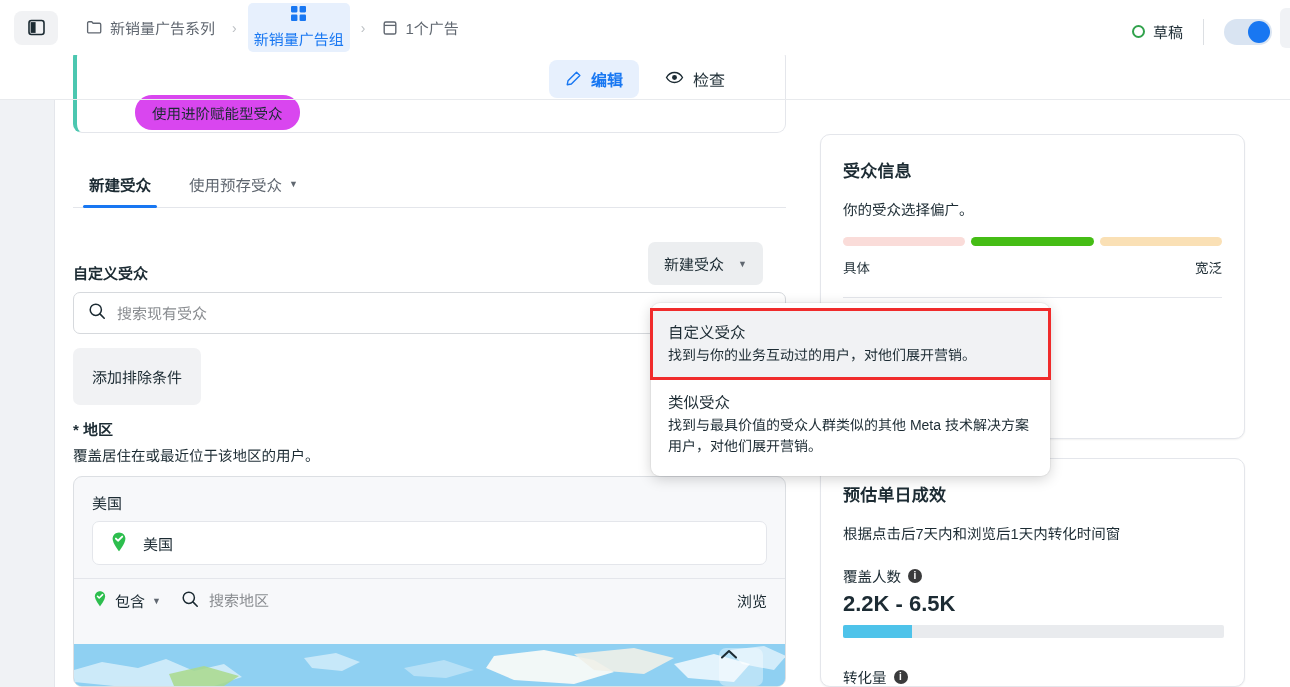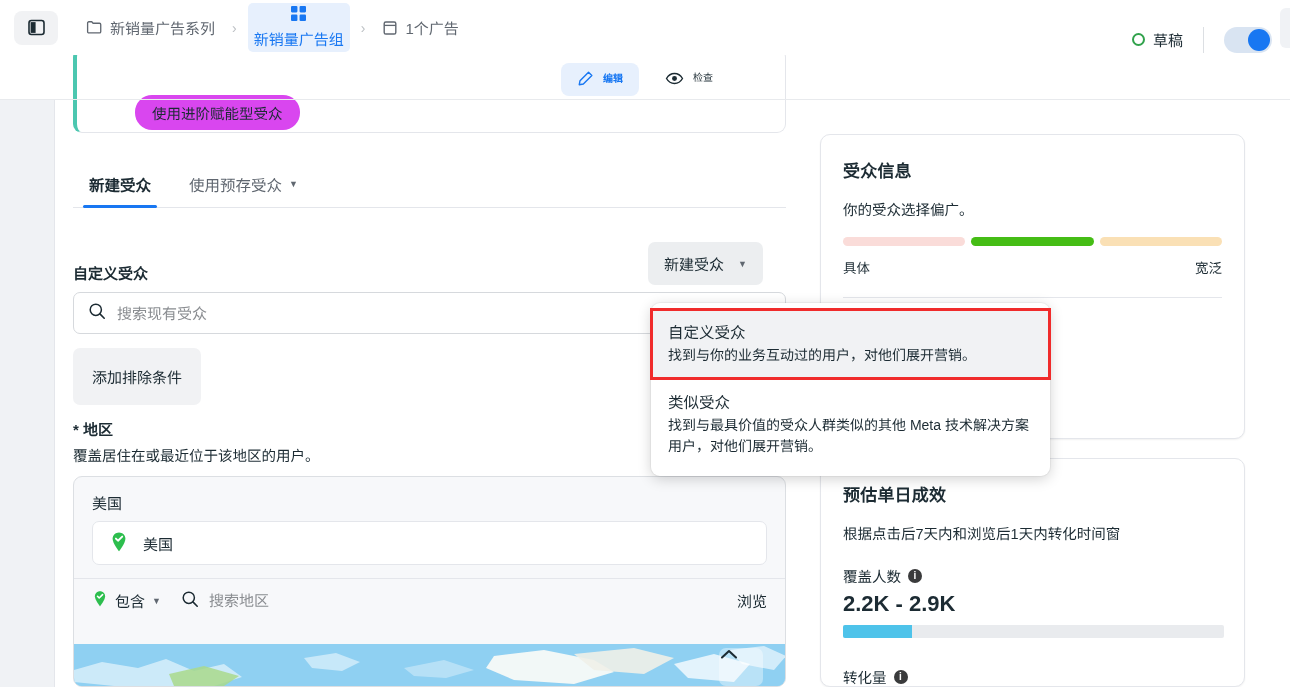--- a/index.html
+++ b/index.html
@@ -36,21 +36,21 @@
     padding: 3px 6px; border-radius: 5px; cursor: pointer;
     color: #606770; white-space: nowrap;
   }
   .crumb.active { color: #1877f2; background: #e7f0fd; flex-direction: column; }
   .crumb-sep {
     color: #bcc0c4; font-size: 14px; padding: 0 11px; user-select: none;
   }
   .crumb .ico { display: flex; align-items: center; }
 
   .topbar-right {
-    position: absolute; right: 18px; top: 12px; height: 55px;
+    position: absolute; right: 18px; top: 4px; height: 55px;
     display: flex; align-items: center; gap: 4px;
   }
   .status-chip {
     display: flex; align-items: center; gap: 8px; font-size: 15px;
     color: #1c2b33; padding-right: 16px;
   }
   .status-ring {
     width: 13px; height: 13px; border-radius: 50%;
     border: 2px solid #31a24c; box-sizing: border-box;
   }
@@ -68,22 +68,22 @@
     background: #f0f2f5; border-radius: 6px 0 0 6px;
   }
 
   
   .actionbar {
     position: absolute; top: 57px; left: 0; width: 1290px; height: 44px;
     display: flex; align-items: center; justify-content: center; gap: 10px;
     z-index: 38; background: transparent;
   }
   .act-btn {
-    display: flex; align-items: flex-start; gap: 9px;
-    padding: 7px 16px; border-radius: 8px; font-size: 10px;
+    display: flex; align-items: flex-end; gap: 9px;
+    padding: 7px 16px; border-radius: 8px; font-size: 16px;
     cursor: pointer; color: #1c2b33; background: transparent; border: none;
     font-family: inherit;
   }
   .act-btn.primary { background: #e7f0fd; color: #1877f2; font-weight: 600; }
 
   
   .left-rail {
     position: absolute; left: 0; top: 100px; width: 55px; height: 587px;
     background: #f0f2f5; border-right: 1px solid #e4e6eb;
   }
@@ -497,21 +497,21 @@
 
       <div class="rcard" id="estimate-card">
         <h3>预估单日成效</h3>
         <div class="sub">根据点击后7天内和浏览后1天内转化时间窗</div>
 
         <div style="padding:22px 22px 0;">
           <div class="est-label">
             <span>覆盖人数</span>
             <i class="info-i">i</i>
           </div>
-          <div class="est-big">2.2K - 2.9K</div>
+          <div class="est-big">2.2K - 6.5K</div>
           <div class="est-bar">
             <i style="width:18%"></i>
           </div>
 
           <div class="est-label" style="margin-top:28px;">
             <span>转化量</span>
             <i class="info-i">i</i>
           </div>
         </div>
       </div>

